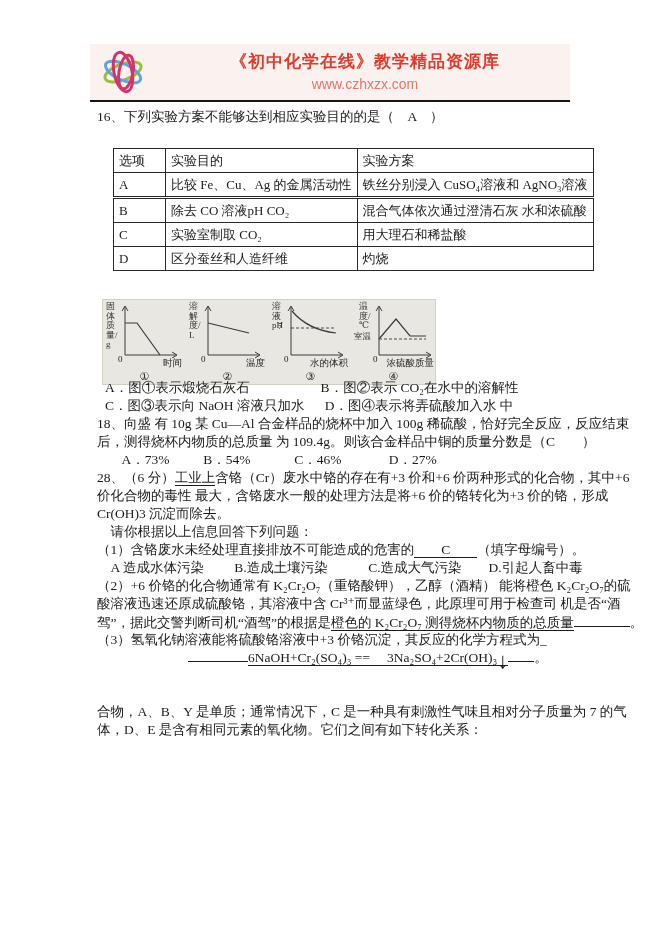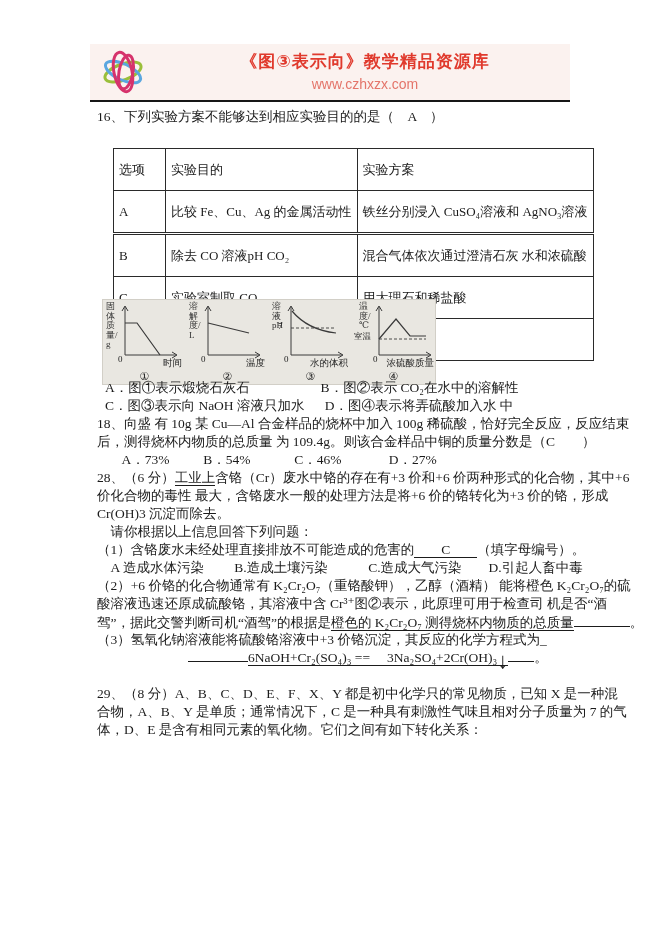--- a/index.html
+++ b/index.html
@@ -14,21 +14,21 @@
               font-family:"Liberation Sans","DejaVu Sans",sans-serif;}
   .site-url{position:absolute;left:160px;top:76px;width:410px;text-align:center;
             color:#e4756a;font-size:14px;font-family:"Liberation Sans",sans-serif;}
   
   .line{position:absolute;left:97px;font-size:13.5px;line-height:18px;white-space:pre;}
   .ul{border-bottom:1px solid #1b1b1b;margin-top:32px;}
   .blank{display:inline-block;border-bottom:1px solid #1b1b1b;height:13px;vertical-align:baseline;}
   
   .exam-table{position:absolute;left:113px;top:148px;border-collapse:collapse;
               font-size:13px;line-height:16px;}
-  .exam-table td{border:1px solid #2a2a2a;padding:12px 5px;height:17px;white-space:pre;margin-left:37px;}
+  .exam-table td{border:1px solid #2a2a2a;padding:3px 5px;height:17px;white-space:pre;margin-left:37px;}
   .exam-table tr.sep td{border-top:3px double #2a2a2a;}
   
   .graphs{position:absolute;left:102px;top:291px;width:332px;height:84px;
           background:#e9e7e1;border:1px solid #d2cfc7;display:flex;margin-top:8px;}
   .gcell{position:relative;flex:1;}
   .ylab{position:absolute;left:3px;top:2px;width:13px;font-size:9px;line-height:9.5px;
         word-break:break-all;color:#333;}
   .xlab{position:absolute;right:4px;top:57px;font-size:9.5px;color:#222;white-space:nowrap;padding-left:20px;}
   .orig{position:absolute;left:15px;top:54px;font-size:9px;color:#222;}
   .gtick{position:absolute;font-size:9px;color:#222;}
@@ -47,21 +47,21 @@
 
   <div class="band"></div>
   <svg class="logo" viewBox="0 0 52 54">
     <g fill="none" stroke-width="3">
       <ellipse cx="26" cy="27" rx="19" ry="8" stroke="#9abf3a" transform="rotate(-20 26 27)"></ellipse>
       <ellipse cx="26" cy="27" rx="19" ry="8" stroke="#5aa7e0" transform="rotate(25 26 27)"></ellipse>
       <ellipse cx="26" cy="27" rx="20" ry="9" stroke="#d6336c" transform="rotate(78 26 27)"></ellipse>
       <ellipse cx="29" cy="27" rx="17" ry="7" stroke="#d6336c" transform="rotate(100 29 27)"></ellipse>
     </g>
   </svg>
-  <div class="site-title">《图③表示向》教学精品资源库</div>
+  <div class="site-title">《初中化学在线》教学精品资源库</div>
   <div class="site-url">www.czhxzx.com</div>
   <div class="rule"></div>
 
   <div class="line" style="top:108px">16、下列实验方案不能够达到相应实验目的的是（　A　）</div>
   <table class="exam-table">
     <colgroup>
         <col style="width:52px">
         <col style="width:165px">
         <col style="width:208px">
       </colgroup>
@@ -157,22 +157,21 @@
   <div class="line" style="top:433px">后，测得烧杯内物质的总质量 为 109.4g。则该合金样品中铜的质量分数是（C　　）</div>
   <div class="line" style="top:451px;left:108px">　A．73%　　  B．54%　　　 C．46%　　　  D．27%</div>
 
   <div class="line" style="top:469px"><span>28、（6 分）</span><span class="ul">工业上</span><span>含铬（Cr）废水中铬的存在有+3 价和+6 价两种形式的化合物，其中+6</span></div>
   <div class="line" style="top:487px">价化合物的毒性 最大，含铬废水一般的处理方法是将+6 价的铬转化为+3 价的铬，形成</div>
   <div class="line" style="top:505px">Cr(OH)3 沉淀而除去。</div>
   <div class="line" style="top:523px">　请你根据以上信息回答下列问题：</div>
   <div class="line" style="top:541px"><span>（1）含铬废水未经处理直接排放不可能造成的危害的</span><span class="ul">　　C　　</span><span>（填字母编号）。</span></div>
   <div class="line" style="top:559px">　A 造成水体污染　　 B.造成土壤污染　　　C.造成大气污染　　D.引起人畜中毒</div>
   <div class="line" style="top:577px">（2）+6 价铬的化合物通常有 K₂Cr₂O₇（重铬酸钾），乙醇（酒精） 能将橙色 K₂Cr₂O₇的硫</div>
-  <div class="line" style="top:595px">酸溶液迅速还原成硫酸铬，其溶液中含 Cr³⁺图②表示，此原理可用于检查司 机是否“酒</div>
+  <div class="line" style="top:595px">酸溶液迅速还原成硫酸铬，其溶液中含 Cr³⁺而显蓝绿色，此原理可用于检查司 机是否“酒</div>
   <div class="line" style="top:613px"><span>驾”，据此交警判断司机“酒驾”的根据是</span><span class="ul">橙色的 K₂Cr₂O₇ 测得烧杯内物质的总质量</span><span class="blank" style="width:56px"></span><span>。</span></div>
   <div class="line" style="top:631px">（3）氢氧化钠溶液能将硫酸铬溶液中+3 价铬沉淀，其反应的化学方程式为_</div>
   <div class="eqline"><span class="blank" style="width:60px"></span><span class="ul"><span>6NaOH+Cr₂(SO₄)₃ ==　 3Na₂SO₄+2Cr(OH)₃</span><span class="arrow">↓</span></span><span class="blank" style="width:26px"></span><span>。</span></div>
 
-  <div class="line" style="top:685px">29、（8 分）A、B、C、D、E、F、X、Y 都是初中化学只的常见物质，已知 X 是一种混</div>
   <div class="line" style="top:703px">合物，A、B、Y 是单质；通常情况下，C 是一种具有刺激性气味且相对分子质量为 7 的气</div>
   <div class="line" style="top:721px">体，D、E 是含有相同元素的氧化物。它们之间有如下转化关系：</div>
 
 </div>
 
 </body></html>

